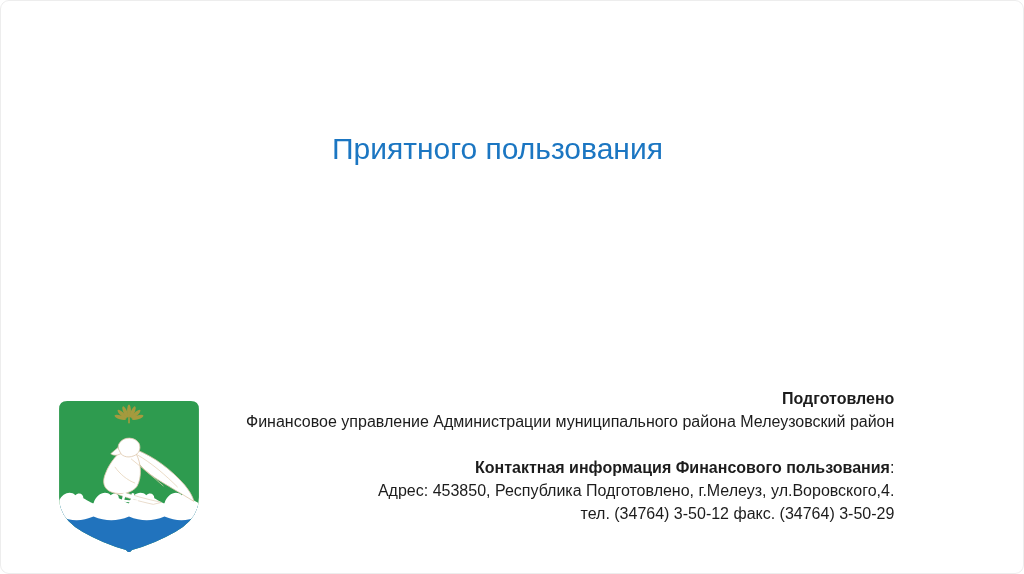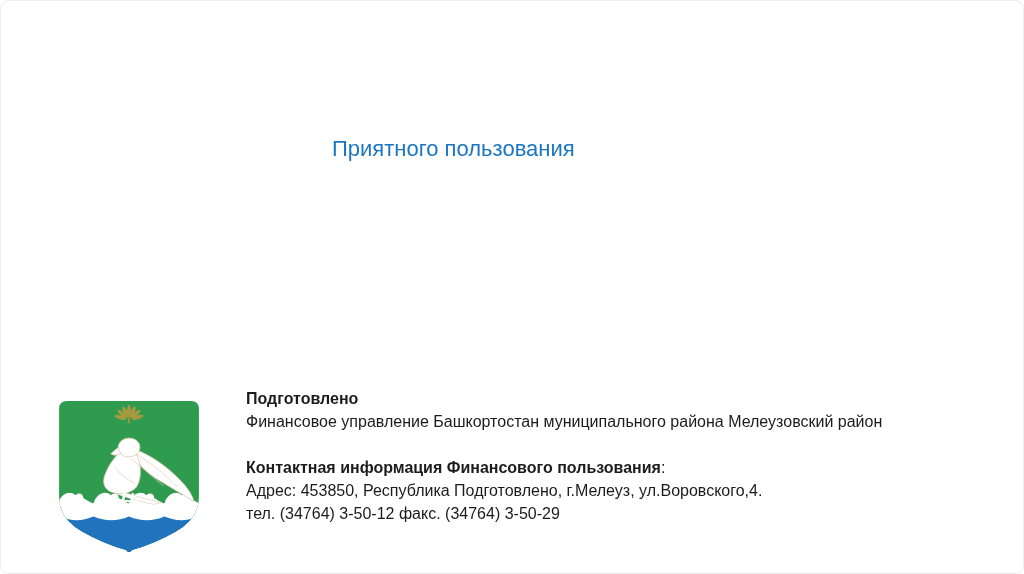--- a/index.html
+++ b/index.html
@@ -11,40 +11,40 @@
     border: 1px solid #ededed;
     border-radius: 9px;
     box-sizing: border-box;
     overflow: hidden;
     font-family: "Liberation Sans", "DejaVu Sans", sans-serif;
   }
   .slide-title {
     position: absolute;
     left: 331px;
     top: 129px;
-    font-size: 22px;
+    font-size: 30px;
     line-height: 38px;
     color: #1b76c2;
     white-space: nowrap;
   }
   .emblem {
     position: absolute;
     left: 57px;
     top: 399px;
   }
   .footer-block {
     position: absolute;
     left: 245px;
     top: 386px;
     font-size: 16px;
     line-height: 23px;
     color: #1c1c1c;
     white-space: nowrap;
   }
-  .footer-line { height: 23px; }
+  .footer-line { height: 23px; text-align: right; }
   .bold { font-weight: bold; }
   .spacer { height: 23px; }
 </style>
 </head>
 <body>
 
 <div class="slide">
 
   <div class="slide-title">Приятного пользования</div>
 
@@ -85,21 +85,21 @@
       <path d="M61,42 C65,36 76,36 80,43 C82,48 80,53 75,55 C68,58 62,55 60,50 C59,47 59,44 61,42 Z" fill="#ffffff" stroke="#ddc7ac" stroke-width="0.8"></path>
       <path d="M59,47 L52,53 Q56,56 62,53 Z" fill="#ffffff" stroke="#ddc7ac" stroke-width="0.7"></path>
       <path d="M78,54 C92,62 106,74 118,86 M72,58 C83,67 94,76 104,85 M56,66 C61,73 68,79 76,82" fill="none" stroke="#e3cdb0" stroke-width="0.7"></path>
       <path d="M66,91 L64,99 M74,92 L73,99" stroke="#ffffff" stroke-width="2.5" fill="none"></path>
       <path d="M60,99 L70,100 M69,100 L79,100" stroke="#ffffff" stroke-width="2" fill="none"></path>
     </g>
   </svg>
 
   <div class="footer-block">
     <div class="footer-line bold">Подготовлено</div>
-    <div class="footer-line">Финансовое управление Башкортостан муниципального района Мелеузовский район</div>
+    <div class="footer-line">Финансовое управление Администрации муниципального района Мелеузовский район</div>
     <div class="spacer"></div>
     <div class="footer-line">
       <span class="bold">Контактная информация Финансового пользования</span><span>:</span>
     </div>
     <div class="footer-line">Адрес: 453850, Республика Подготовлено, г.Мелеуз, ул.Воровского,4.</div>
     <div class="footer-line">тел. (34764) 3-50-12 факс. (34764) 3-50-29</div>
   </div>
 
 </div>
 

